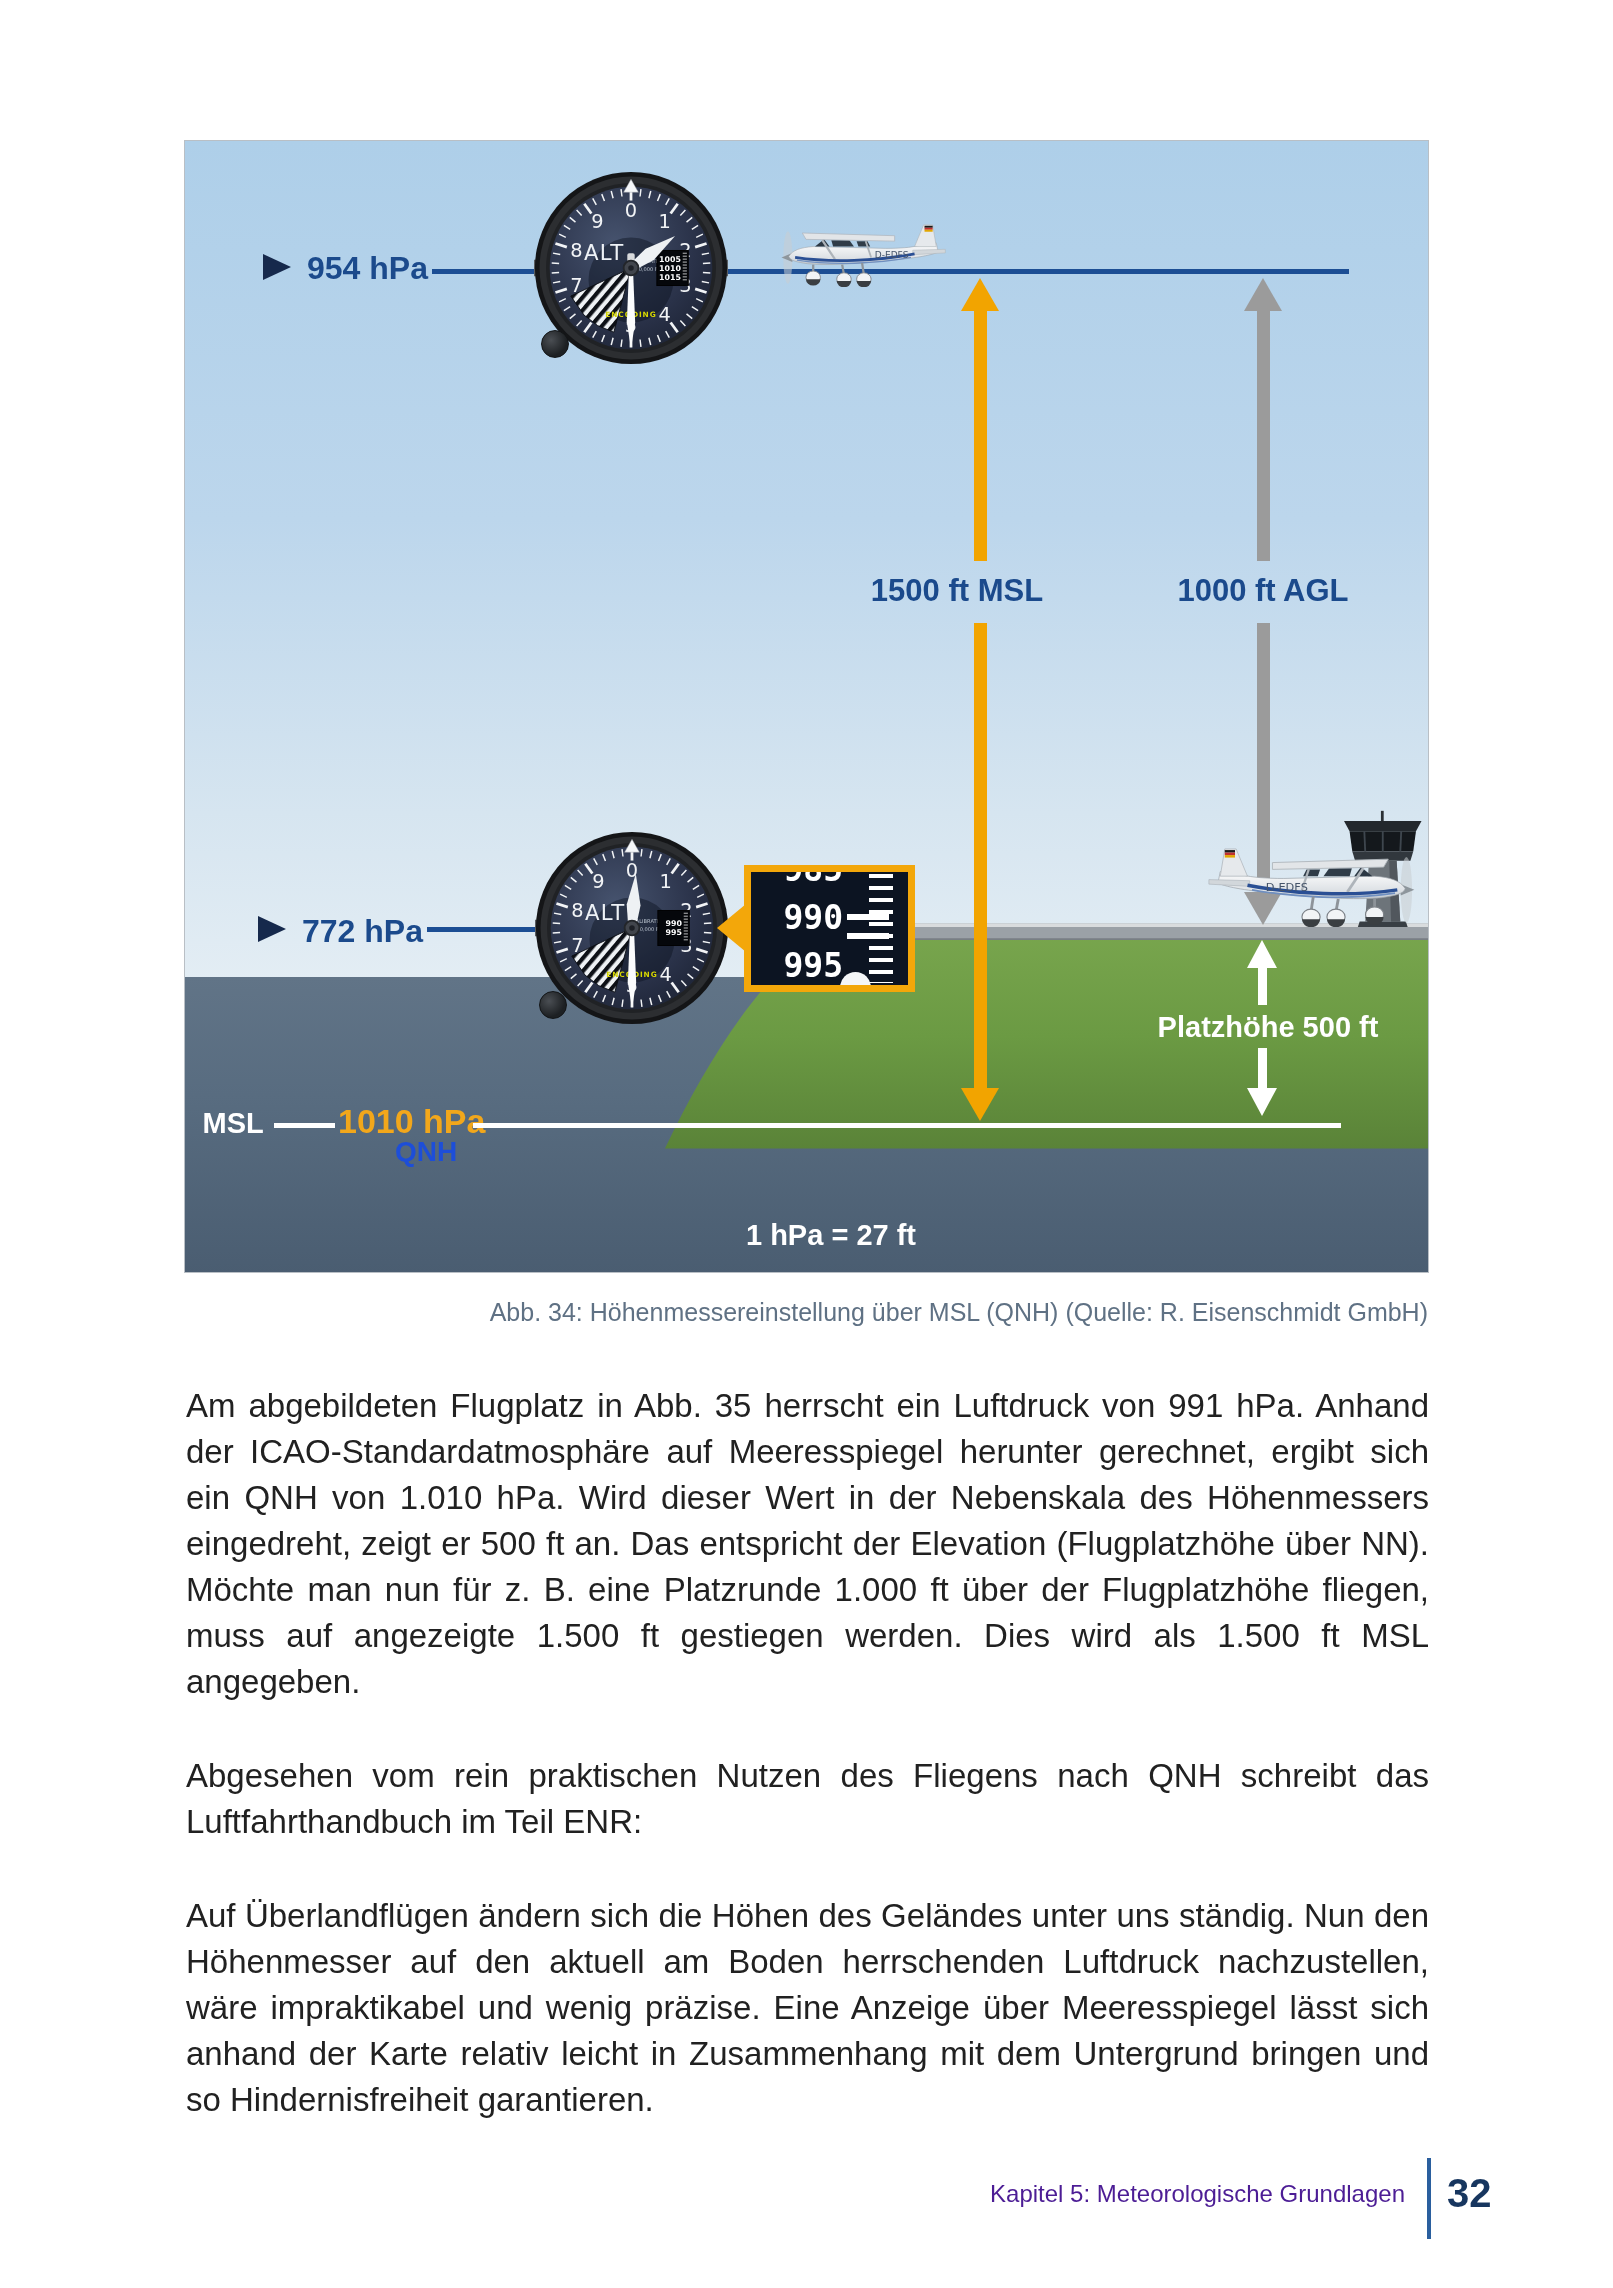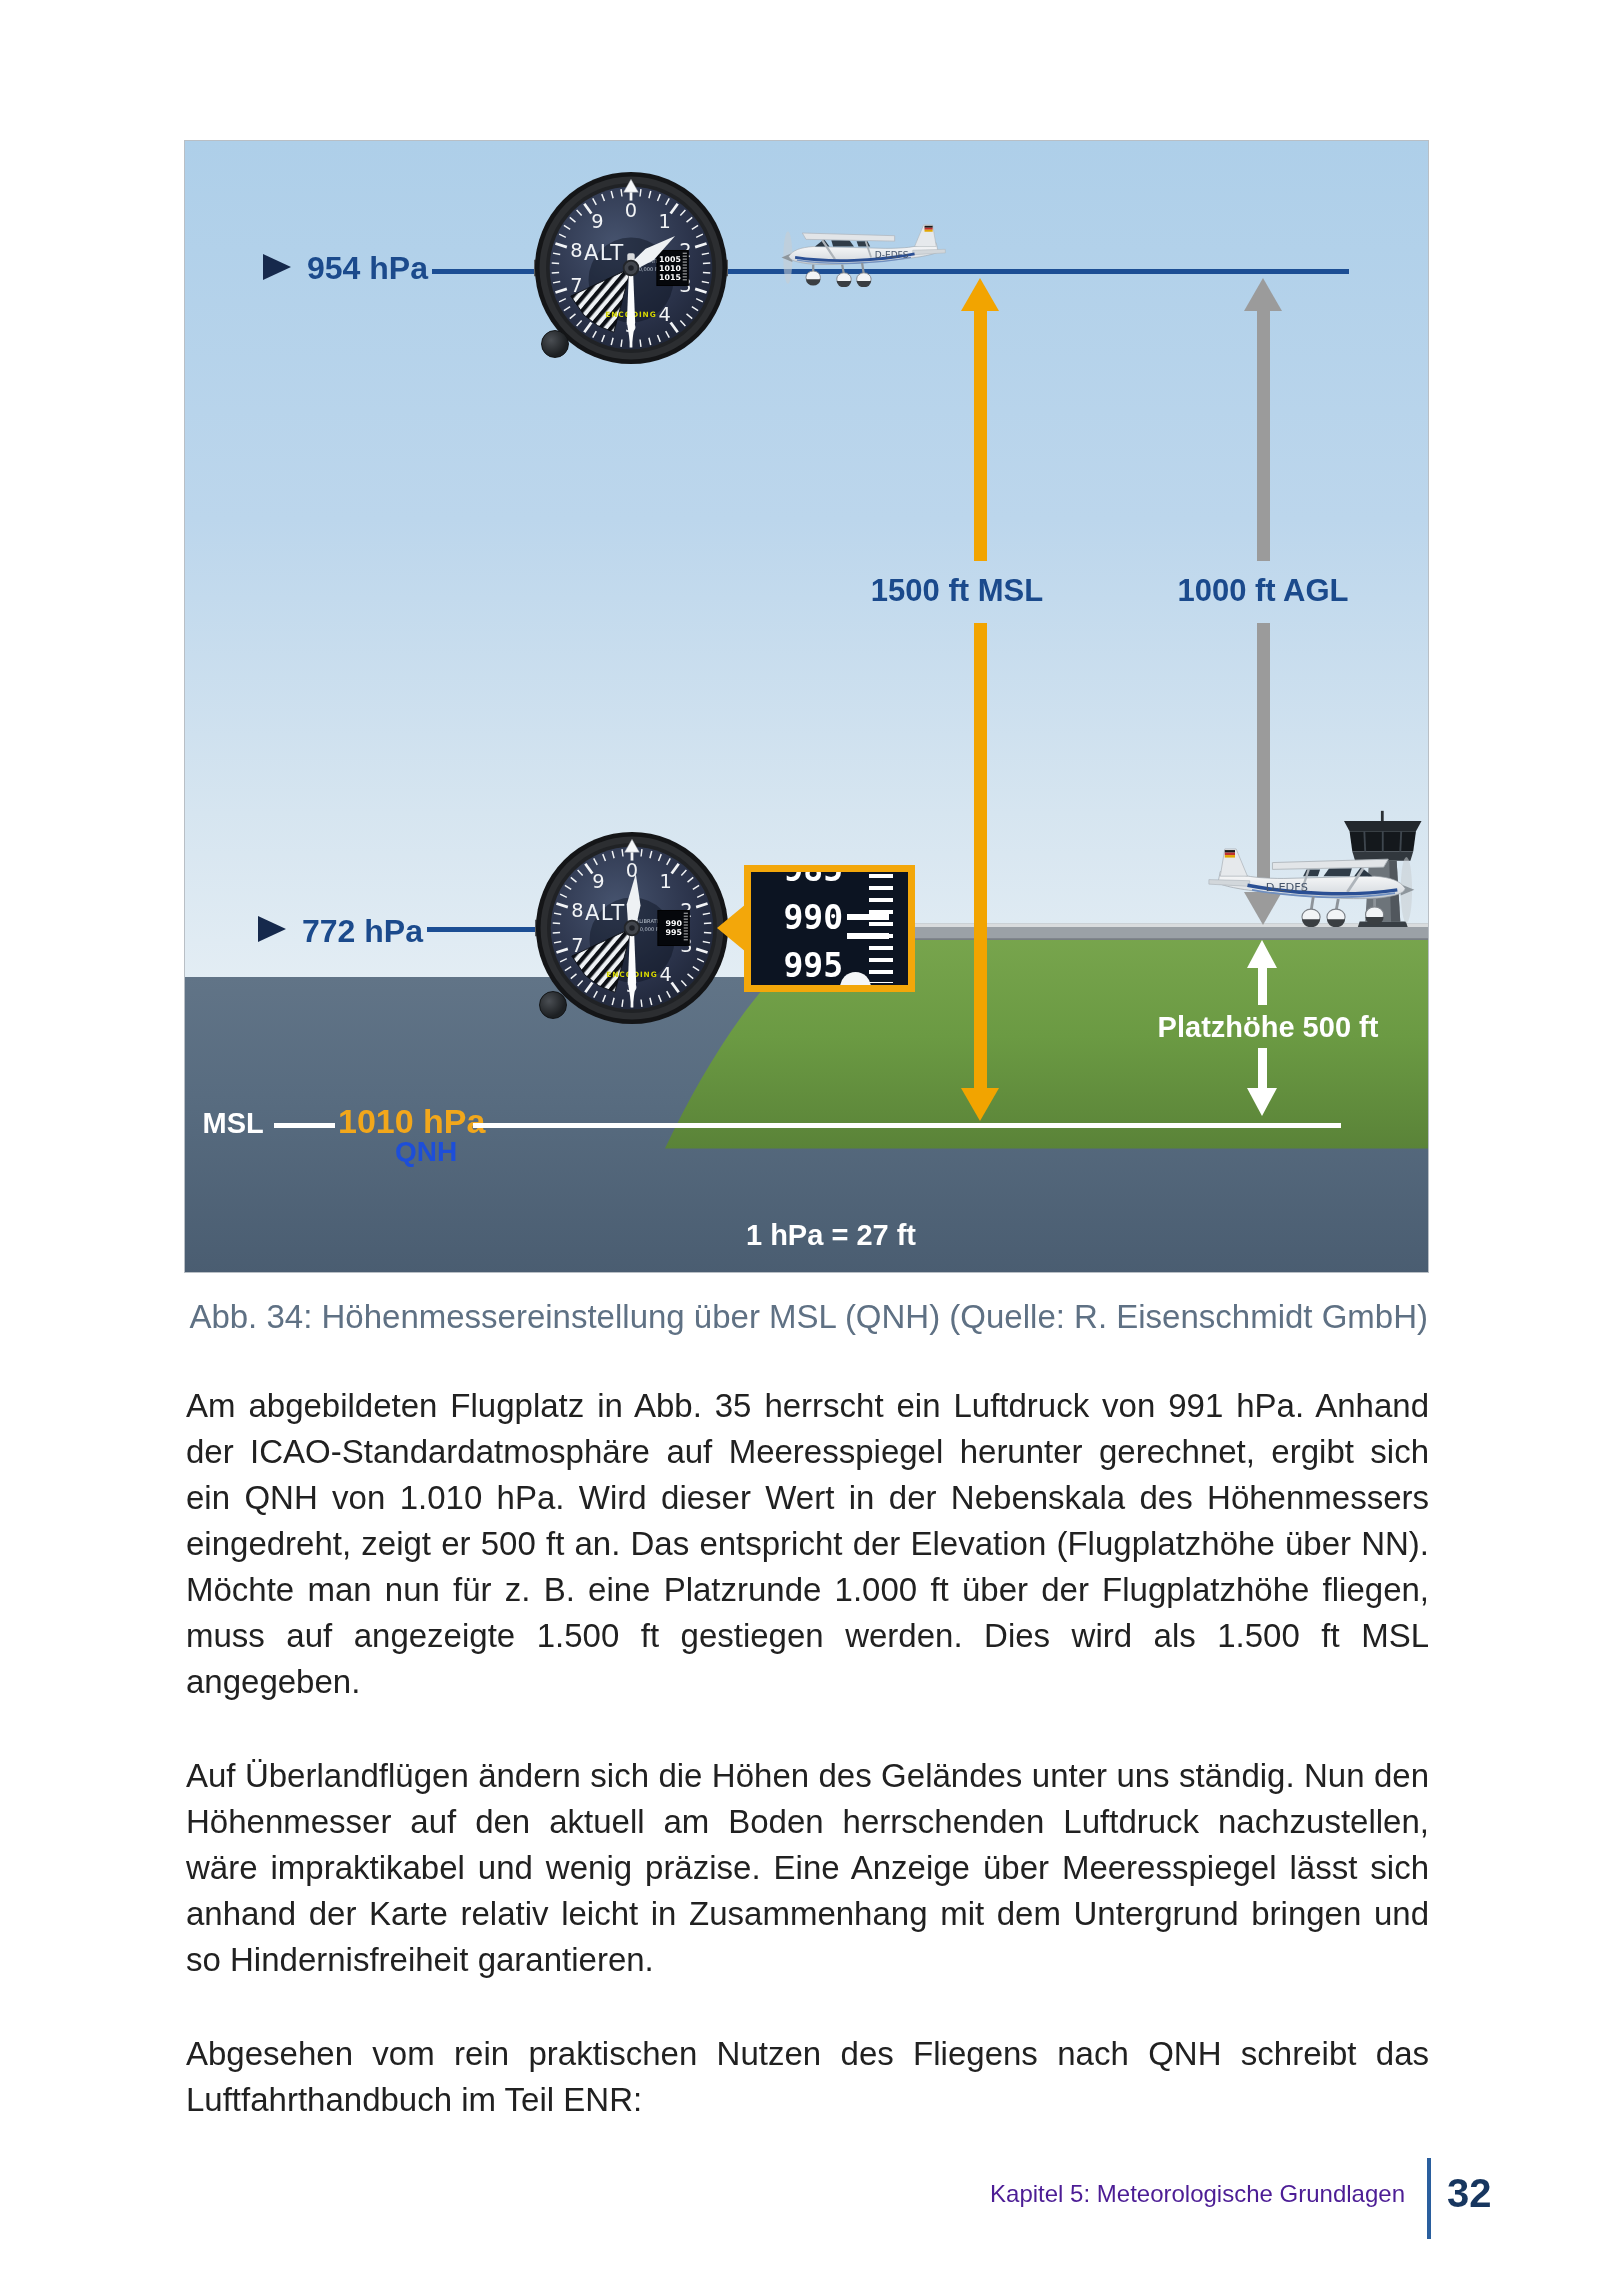--- a/index.html
+++ b/index.html
@@ -46,21 +46,21 @@
   .zoombox-tab{position:absolute;left:532px;top:763px;width:0;height:0;
            border-top:24px solid transparent;border-bottom:24px solid transparent;
            border-right:29.5px solid #f3a70a;}
   .zb-digit{position:absolute;left:13px;width:79px;text-align:right;color:#fff;
             font-family:"DejaVu Sans Mono",monospace;font-weight:bold;font-size:33px;}
   .zb-comb{position:absolute;left:118px;top:1.8px;width:24px;height:109px;
            background:repeating-linear-gradient(#fff 0 3.7px,transparent 3.7px 12px);}
   .zb-bar{position:absolute;left:96px;width:42px;height:5.5px;background:#fff;}
   .zb-circle{position:absolute;left:89px;top:100px;width:31px;height:31px;border-radius:50%;background:#f4f6f8;}
   
-  .caption{position:absolute;right:185px;top:1298px;font-size:33px;color:#5f7184;}
+  .caption{position:absolute;right:185px;top:1298px;font-size:25px;color:#5f7184;}
   .bodytext{position:absolute;left:186px;top:1383px;width:1243px;font-size:33px;
             line-height:46px;color:#212121;text-align:justify;hyphens:manual;}
   .bodytext p{margin:0 0 48px 0;}
   .footer-chapter{position:absolute;right:208px;top:2180px;font-size:24px;color:#4c1d95;}
   .footer-divider{position:absolute;left:1427px;top:2158px;width:3.7px;height:81px;background:#2a5f9e;}
   .footer-page{position:absolute;left:1447px;top:2171px;font-size:40px;font-weight:bold;color:#17365f;}
   svg text{font-family:"DejaVu Sans",sans-serif;}
 </style>
 </head>
 <body>
@@ -446,21 +446,21 @@
     <div class="hline line-white" style="left:288px;top:982px;width:868px;"></div>
     <div class="lbl" style="left:174px;top:995px;font-size:28px;color:#1d4ed8;margin-left:36px;">QNH</div>
 
     <div class="lbl lbl-white center" style="left:646px;top:1094px;font-size:29px;">1 hPa = 27 ft</div>
   </div>
 
   <div class="caption">Abb. 34: Höhenmessereinstellung über MSL (QNH) (Quelle: R. Eisenschmidt GmbH)</div>
 
   <div class="bodytext">
     <p>Am abgebildeten Flugplatz in Abb. 35 herrscht ein Luftdruck von 991 hPa. Anhand der ICAO-Standardatmosphäre auf Meeresspiegel herunter gerechnet, ergibt sich ein QNH von 1.010 hPa. Wird dieser Wert in der Nebenskala des Höhenmessers eingedreht, zeigt er 500 ft an. Das entspricht der Elevation (Flugplatzhöhe über NN). Möchte man nun für z. B. eine Platzrunde 1.000 ft über der Flugplatzhöhe flie­gen, muss auf angezeigte 1.500 ft gestiegen werden. Dies wird als 1.500 ft MSL angegeben.</p>
+    <p>Abgesehen vom rein praktischen Nutzen des Fliegens nach QNH schreibt das Luftfahrthandbuch im Teil ENR:</p>
     <p>Auf Überlandflügen ändern sich die Höhen des Geländes unter uns ständig. Nun den Höhenmesser auf den aktuell am Boden herrschenden Luftdruck nachzustel­len, wäre impraktikabel und wenig präzise. Eine Anzeige über Meeresspiegel lässt sich anhand der Karte relativ leicht in Zusammenhang mit dem Untergrund brin­gen und so Hindernisfreiheit garantieren.</p>
-    <p>Abgesehen vom rein praktischen Nutzen des Fliegens nach QNH schreibt das Luftfahrthandbuch im Teil ENR:</p>
   </div>
 
   <div class="footer-chapter">Kapitel 5: Meteorologische Grundlagen</div>
   <div class="footer-divider"></div>
   <div class="footer-page">32</div>
 </div>
 
 
 </body></html>

